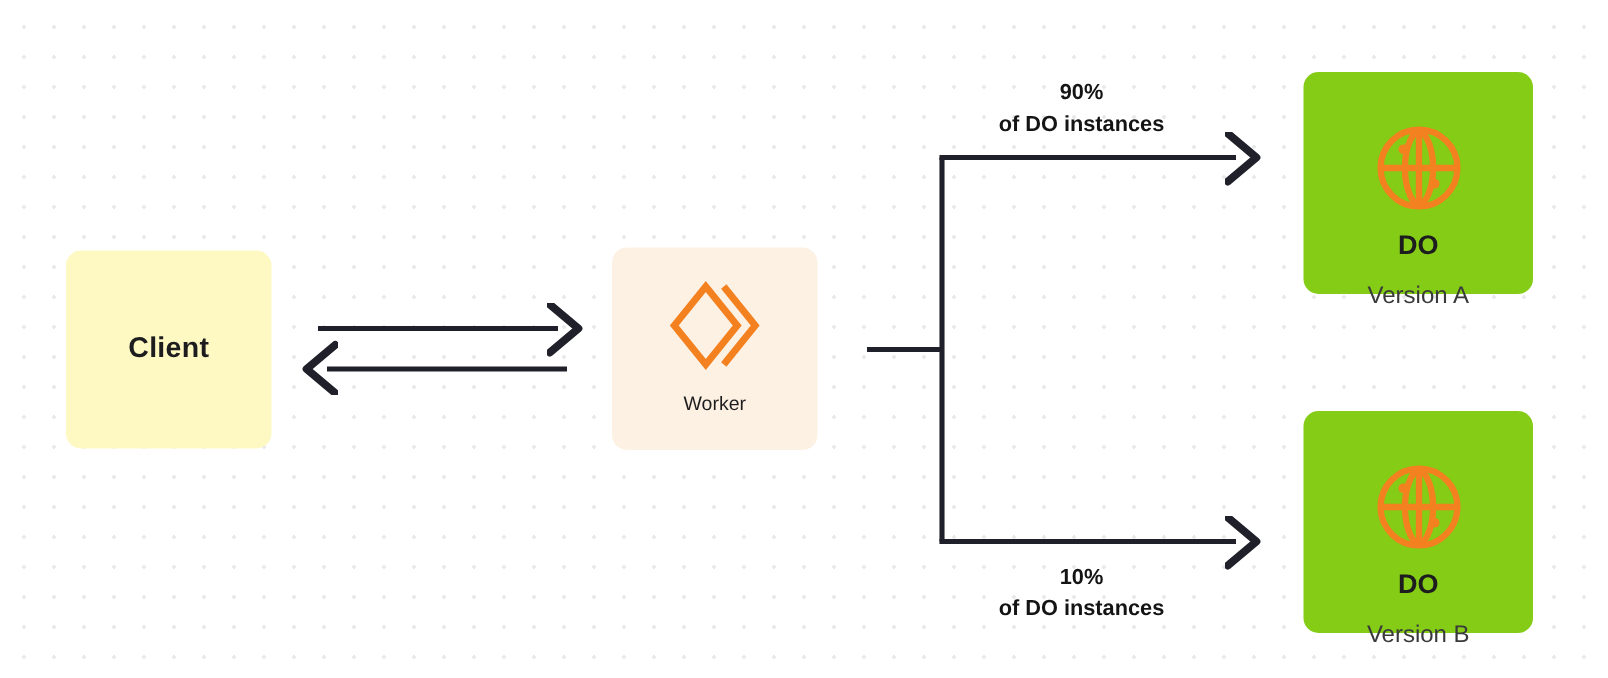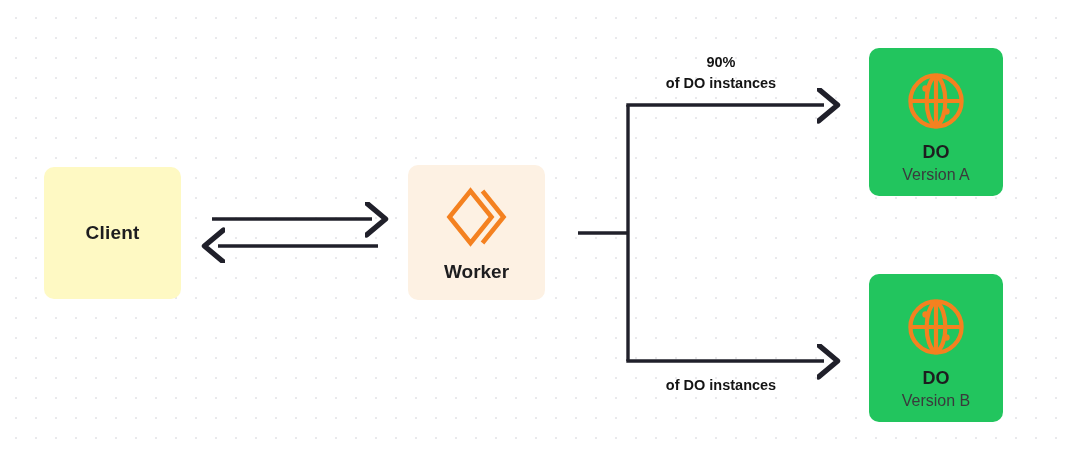--- a/index.html
+++ b/index.html
@@ -47,47 +47,47 @@
   .node-worker {
     left: 408px;
     top: 165px;
     width: 137px;
     height: 135px;
     background: #fdf1e3;
     justify-content: flex-start;
     padding-top: 22px;
   }
   .node-worker .node-title {
-    font-size: 19px;
-    font-weight: bold;
+    font-size: 13px;
+    font-weight: normal;
     color: #1d1d1f;
     margin-top: 14px;
   }
   .node-do {
     left: 869px;
-    width: 134px;
+    width: 153px;
     height: 148px;
-    background: #22c55e;
+    background: #84cc16;
     justify-content: flex-start;
-    padding-top: 23px;
+    padding-top: 34px;
   }
   .node-do-a { top: 48px; }
   .node-do-b { top: 274px; }
   .node-do .node-title {
     font-size: 18px;
     font-weight: bold;
     color: #1d1d1f;
     margin-top: 12px;
     line-height: 1.1;
   }
   .node-do .node-sub {
     font-size: 16px;
     font-weight: normal;
     color: #3a3a3c;
-    margin-top: 3px;
+    margin-top: 15px;
     line-height: 1.15;
   }
   .icon-wrap {
     display: block;
     line-height: 0;
   }
   
   .edge-label {
     position: absolute;
     text-align: center;
@@ -196,16 +196,17 @@
     <div class="node-title">DO</div>
     <div class="node-sub">Version B</div>
   </div>
 
   <div class="edge-label label-top">
     <span class="pct">90%</span>
     <span class="sub">of DO instances</span>
   </div>
 
   <div class="edge-label label-bottom">
+    <span class="pct">10%</span>
     <span class="sub">of DO instances</span>
   </div>
 
 </div>
 
 </body></html>

